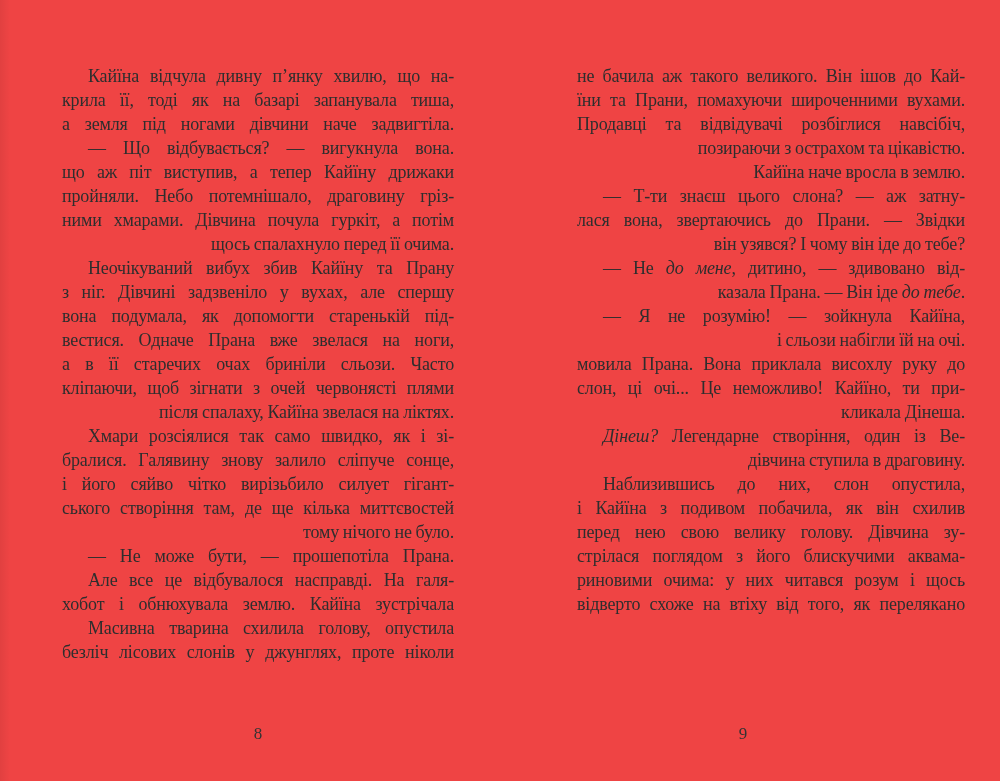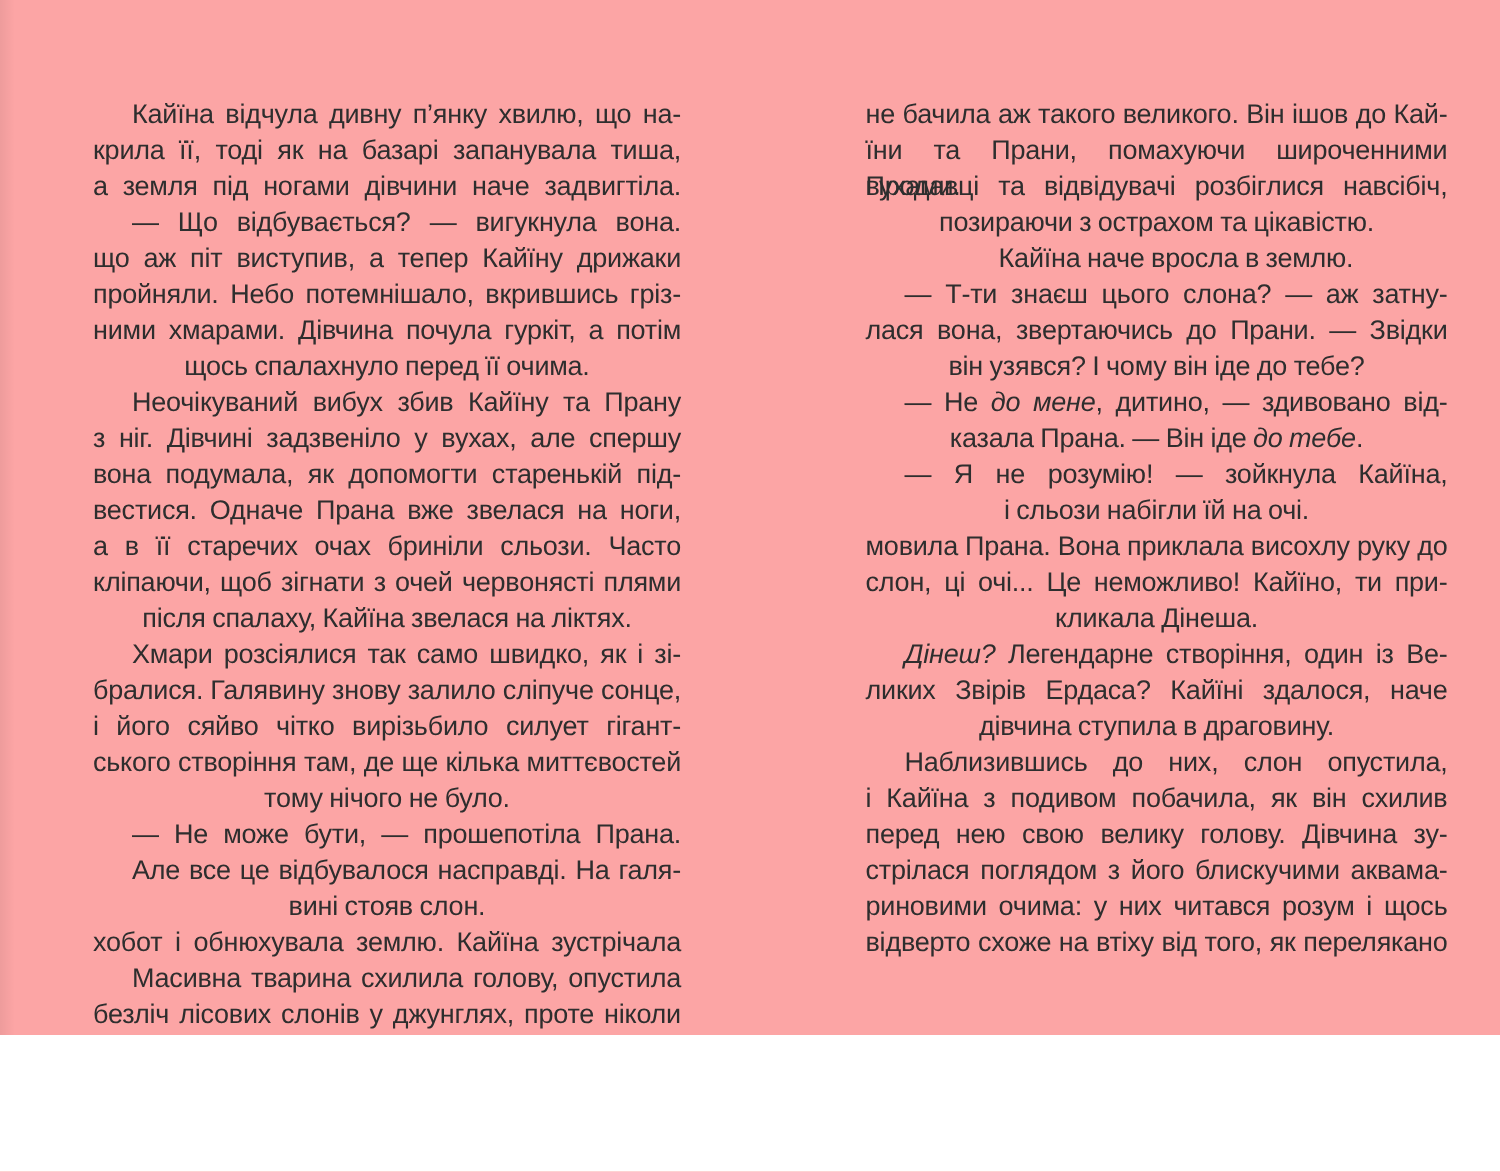--- a/index.html
+++ b/index.html
@@ -1,36 +1,36 @@
 <!DOCTYPE html>
 <html><head>
 <meta charset="utf-8">
 <style>
   html,body{margin:0;padding:0;}
   .screen{
     position:relative;
-    width:1000px;height:690px;
-    background:#fca5a5;
-    font-family:Liberation Sans, sans-serif;
+    width:1000px;height:781px;
+    background:#ef4444;
+    font-family:Liberation Serif, serif;
     color:#2e2e2e;
     overflow:hidden;
   }
   .edge-shadow-left{
     position:absolute;left:0;top:0;bottom:0;width:10px;
     background:linear-gradient(90deg, rgba(0,0,0,0.06), rgba(0,0,0,0));
   }
   .col{position:absolute;top:64px;}
   .col-left{left:62px;width:392px;}
   .col-right{left:549px;width:388px;margin-left:28px;}
   .line{
     height:24px;line-height:24px;
     font-size:18px;
     letter-spacing:-0.15px;
     word-spacing:-0.5px;
-    text-align:center;
+    text-align:right;
   }
   .line.just{
     text-align:justify;
     text-align-last:justify;
   }
   .line.indent{padding-left:26px;}
   .it{font-style:italic;}
   .pagenum{
     position:absolute;top:722px;height:24px;line-height:24px;
     text-align:center;font-size:17px;color:#343434;
@@ -44,38 +44,37 @@
 <div class="screen">
   <div class="edge-shadow-left"></div>
 
   <div class="col col-left">
     <div>
         <div class="line indent just"><span>Кайїна відчула дивну п’янку хвилю, що на-</span></div>
         <div class="line just"><span>крила її, тоді як на базарі запанувала тиша,</span></div>
         <div class="line just"><span>а земля під ногами дівчини наче задвигтіла.</span></div>
         <div class="line indent just"><span>— Що відбувається? — вигукнула вона.</span></div>
         <div class="line just"><span>що аж піт виступив, а тепер Кайїну дрижаки</span></div>
-        <div class="line just"><span>пройняли. Небо потемнішало, вкрившись гріз-</span></div>
+        <div class="line just"><span>пройняли. Небо потемнішало, драговину гріз-</span></div>
         <div class="line just"><span>ними хмарами. Дівчина почула гуркіт, а потім</span></div>
         <div class="line"><span>щось спалахнуло перед її очима.</span></div>
         <div class="line indent just"><span>Неочікуваний вибух збив Кайїну та Прану</span></div>
         <div class="line just"><span>з ніг. Дівчині задзвеніло у вухах, але спершу</span></div>
         <div class="line just"><span>вона подумала, як допомогти старенькій під-</span></div>
         <div class="line just"><span>вестися. Одначе Прана вже звелася на ноги,</span></div>
         <div class="line just"><span>а в її старечих очах бриніли сльози. Часто</span></div>
         <div class="line just"><span>кліпаючи, щоб зігнати з очей червонясті плями</span></div>
         <div class="line"><span>після спалаху, Кайїна звелася на ліктях.</span></div>
         <div class="line indent just"><span>Хмари розсіялися так само швидко, як і зі-</span></div>
         <div class="line just"><span>бралися. Галявину знову залило сліпуче сонце,</span></div>
         <div class="line just"><span>і його сяйво чітко вирізьбило силует гігант-</span></div>
         <div class="line just"><span>ського створіння там, де ще кілька миттєвостей</span></div>
         <div class="line"><span>тому нічого не було.</span></div>
         <div class="line indent just"><span>— Не може бути, — прошепотіла Прана.</span></div>
         <div class="line indent just"><span>Але все це відбувалося насправді. На галя-</span></div>
-        <div class="line"><span>вині стояв слон.</span></div>
         <div class="line just"><span>хобот і обнюхувала землю. Кайїна зустрічала</span></div>
         <div class="line indent just"><span>Масивна тварина схилила голову, опустила</span></div>
         <div class="line just"><span>безліч лісових слонів у джунглях, проте ніколи</span></div>
       </div>
   </div>
 
   <div class="col col-right">
     <div>
         <div class="line just"><span>не бачила аж такого великого. Він ішов до Кай-</span></div>
         <div class="line just"><span>їни та Прани, помахуючи широченними вухами.</span></div>
@@ -86,21 +85,20 @@
         <div class="line just"><span>лася вона, звертаючись до Прани. — Звідки</span></div>
         <div class="line"><span>він узявся? І чому він іде до тебе?</span></div>
         <div class="line indent just"><span>— Не </span><span class="it">до мене</span><span>, дитино, — здивовано від-</span></div>
         <div class="line"><span>казала Прана. — Він іде </span><span class="it">до тебе</span><span>.</span></div>
         <div class="line indent just"><span>— Я не розумію! — зойкнула Кайїна,</span></div>
         <div class="line"><span>і сльози набігли їй на очі.</span></div>
         <div class="line just"><span>мовила Прана. Вона приклала висохлу руку до</span></div>
         <div class="line just"><span>слон, ці очі... Це неможливо! Кайїно, ти при-</span></div>
         <div class="line"><span>кликала Дінеша.</span></div>
         <div class="line indent just"><span class="it">Дінеш?</span><span> Легендарне створіння, один із Ве-</span></div>
-        <div class="line just"><span>ликих Звірів Ердаса? Кайїні здалося, наче</span></div>
         <div class="line"><span>дівчина ступила в драговину.</span></div>
         <div class="line indent just"><span>Наблизившись до них, слон опустила,</span></div>
         <div class="line just"><span>і Кайїна з подивом побачила, як він схилив</span></div>
         <div class="line just"><span>перед нею свою велику голову. Дівчина зу-</span></div>
         <div class="line just"><span>стрілася поглядом з його блискучими аквама-</span></div>
         <div class="line just"><span>риновими очима: у них читався розум і щось</span></div>
         <div class="line just"><span>відверто схоже на втіху від того, як перелякано</span></div>
       </div>
   </div>
 

